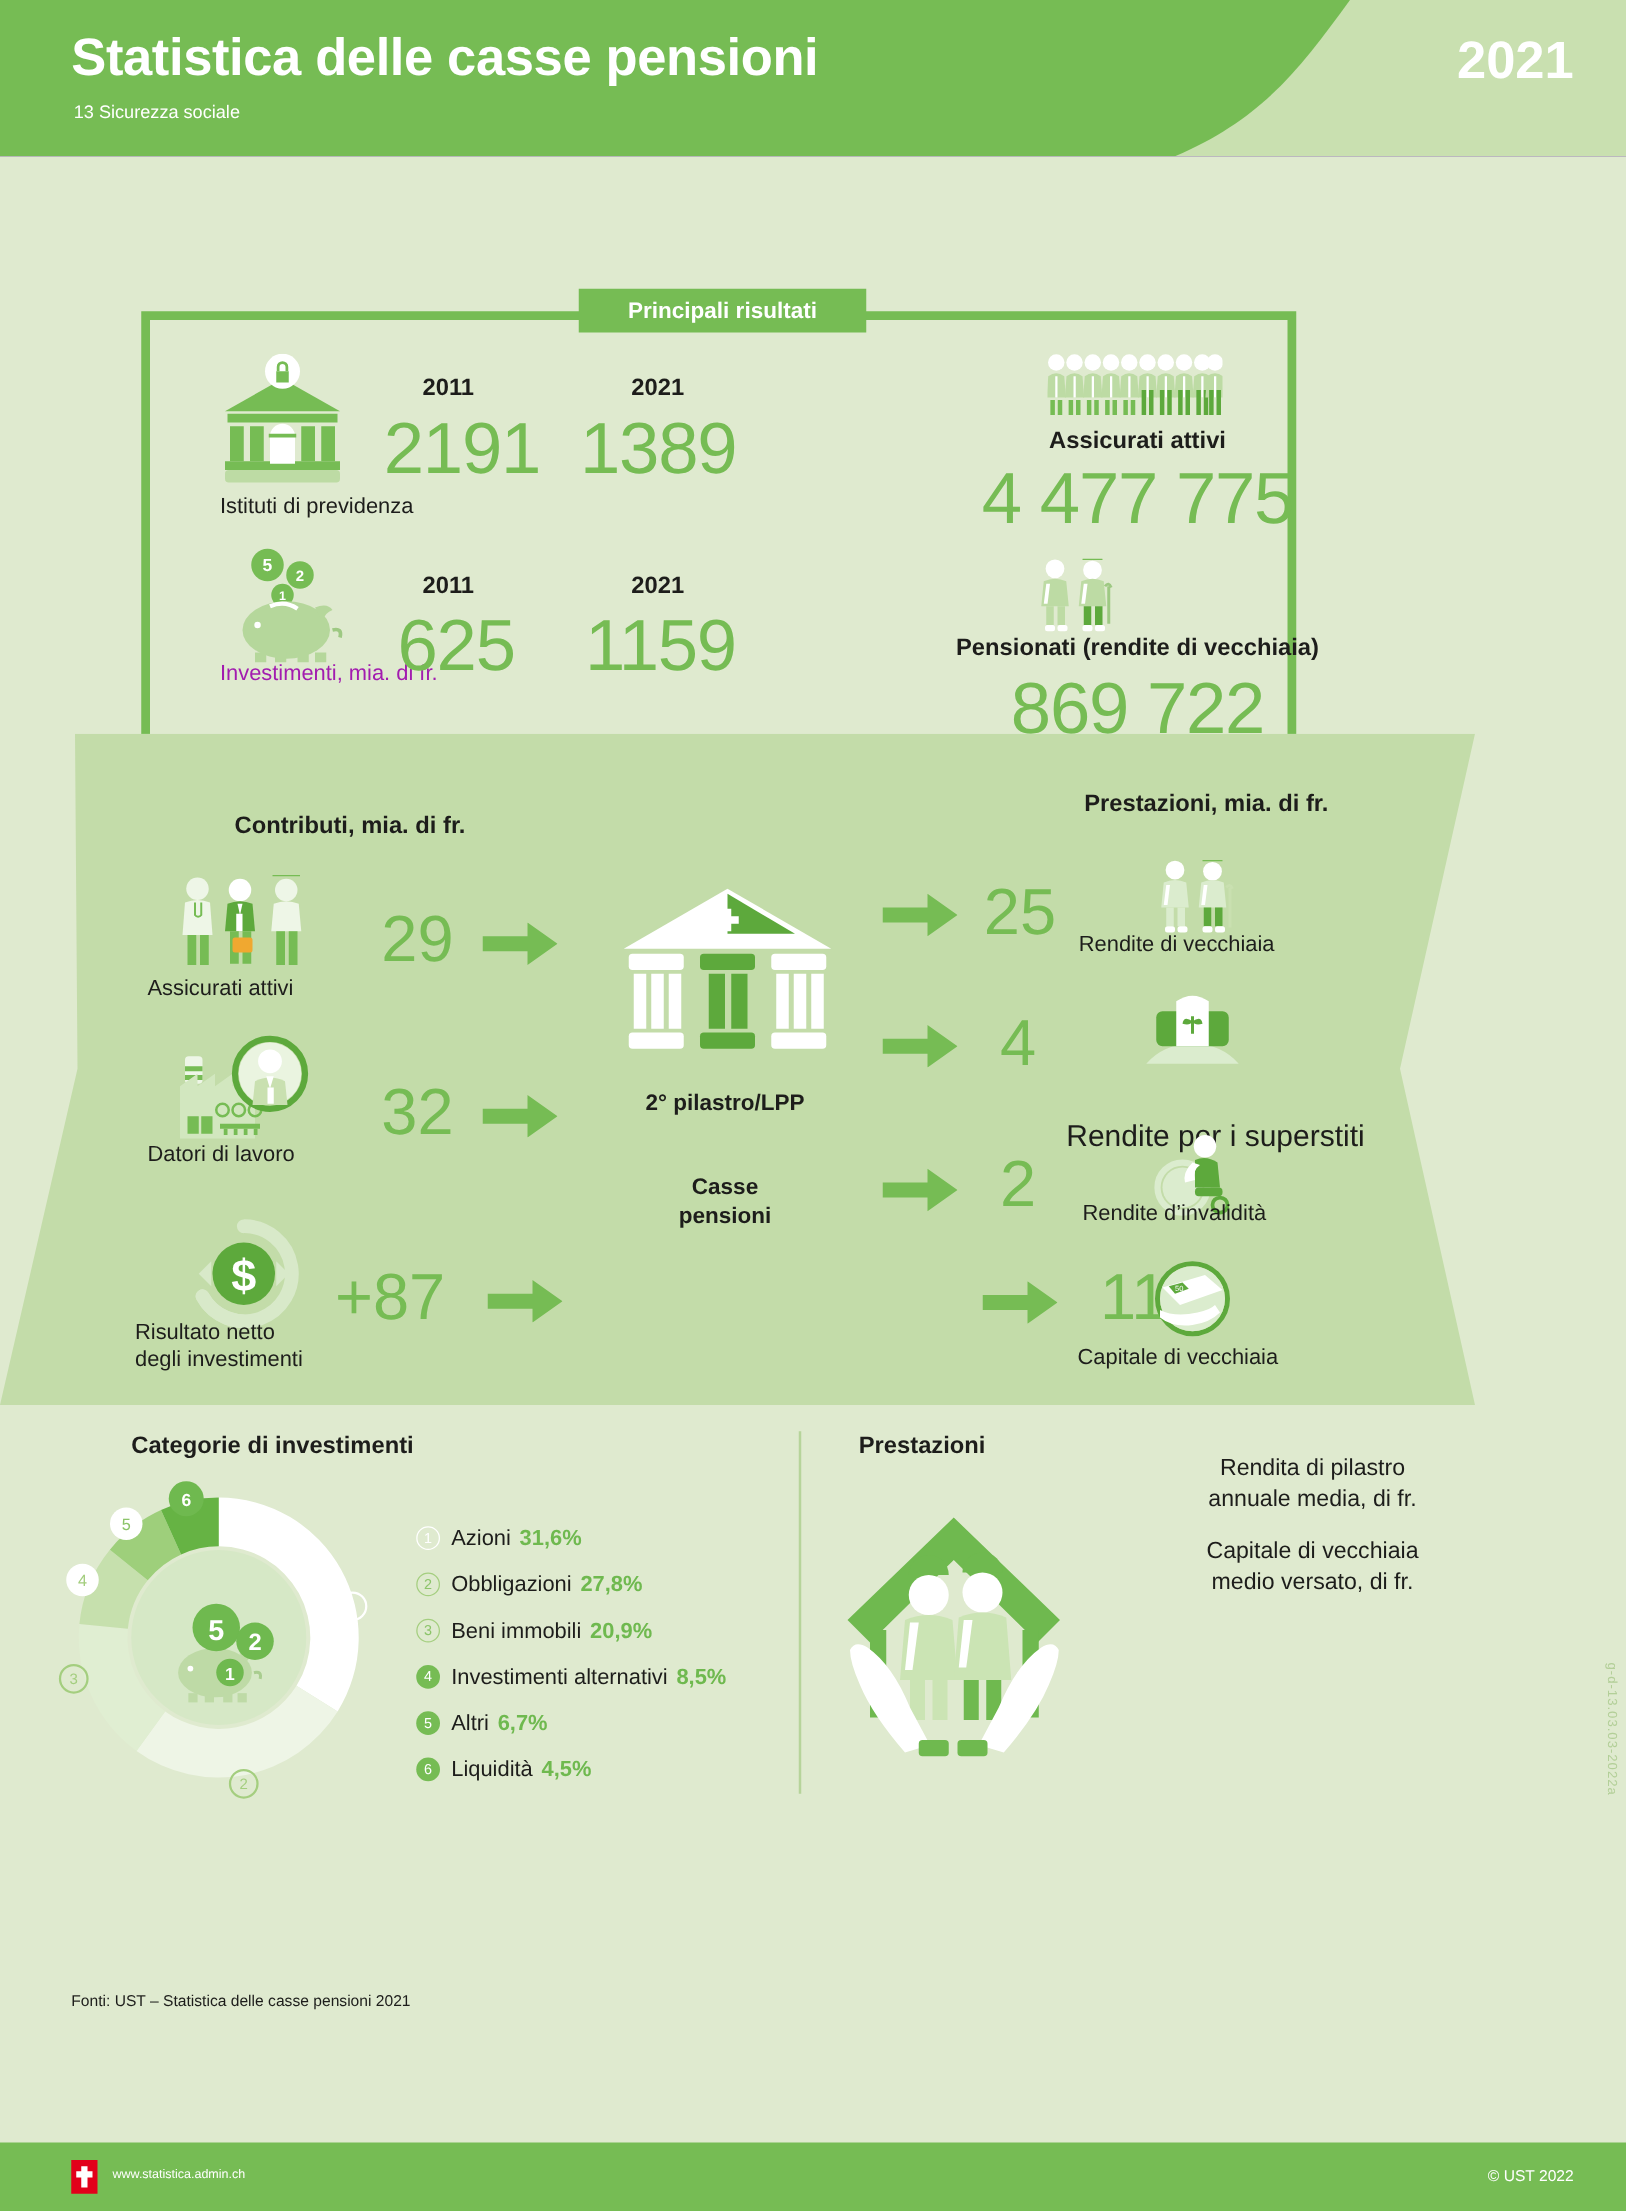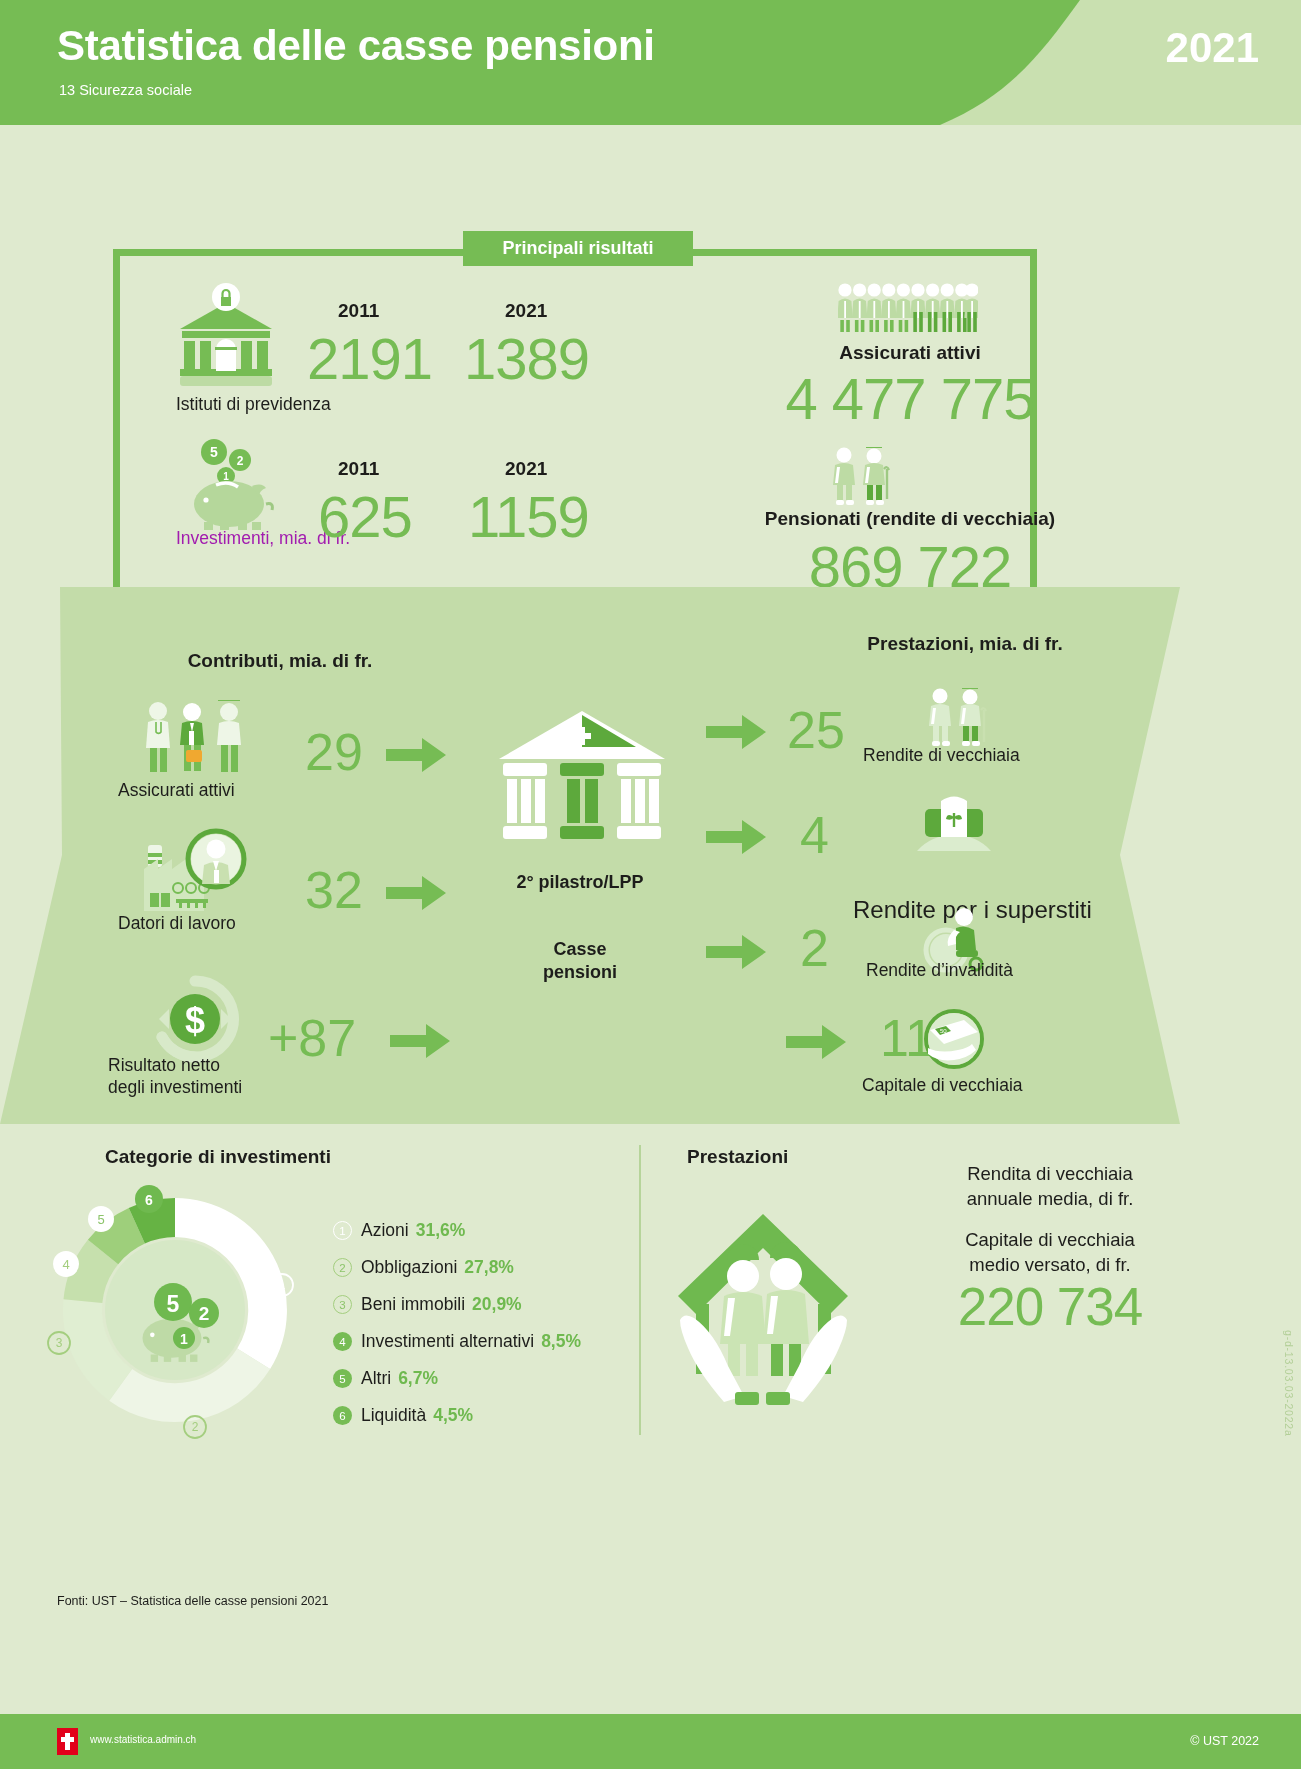--- a/index.html
+++ b/index.html
@@ -568,29 +568,28 @@
   <rect x="117" y="144" width="12" height="32" fill="#6fb94f"></rect>
   <path d="M99 96 l-4 38 h6 l5 -38 z" fill="#fff"></path>
   <path d="M8 120 q4 -8 14 -2 q20 14 34 48 l16 30 l-20 6 q-26 -30 -36 -54 q-8 -18 -8 -28 z" fill="#fff"></path>
   <path d="M175 120 q-4 -8 -14 -2 q-20 14 -34 48 l-16 30 l20 6 q26 -30 36 -54 q8 -18 8 -28 z" fill="#fff"></path>
   <rect x="63" y="192" width="24" height="13" rx="3" fill="#6fb94f"></rect>
   <rect x="94" y="192" width="24" height="13" rx="3" fill="#6fb94f"></rect>
 </svg>
 
 <div class="rcol">
   <div class="cap">
-    <div>Rendita di vecchiaia</div>
+    <div>Rendita di pilastro</div>
     <div>annuale media, di fr.</div>
   </div>
   <div class="gap"></div>
   <div class="cap">
     <div>Capitale di vecchiaia</div>
     <div>medio versato, di fr.</div>
   </div>
-  <div class="big">220 734</div>
 </div>
 
 <div class="sidecode">g-d-13.03.03-2022a</div>
 <div class="source">Fonti: UST – Statistica delle casse pensioni 2021</div>
 
 <div class="footer">
   <div class="flag"></div>
   <div class="f-url">www.statistica.admin.ch</div>
   <div class="f-cr">© UST 2022</div>
 </div>

